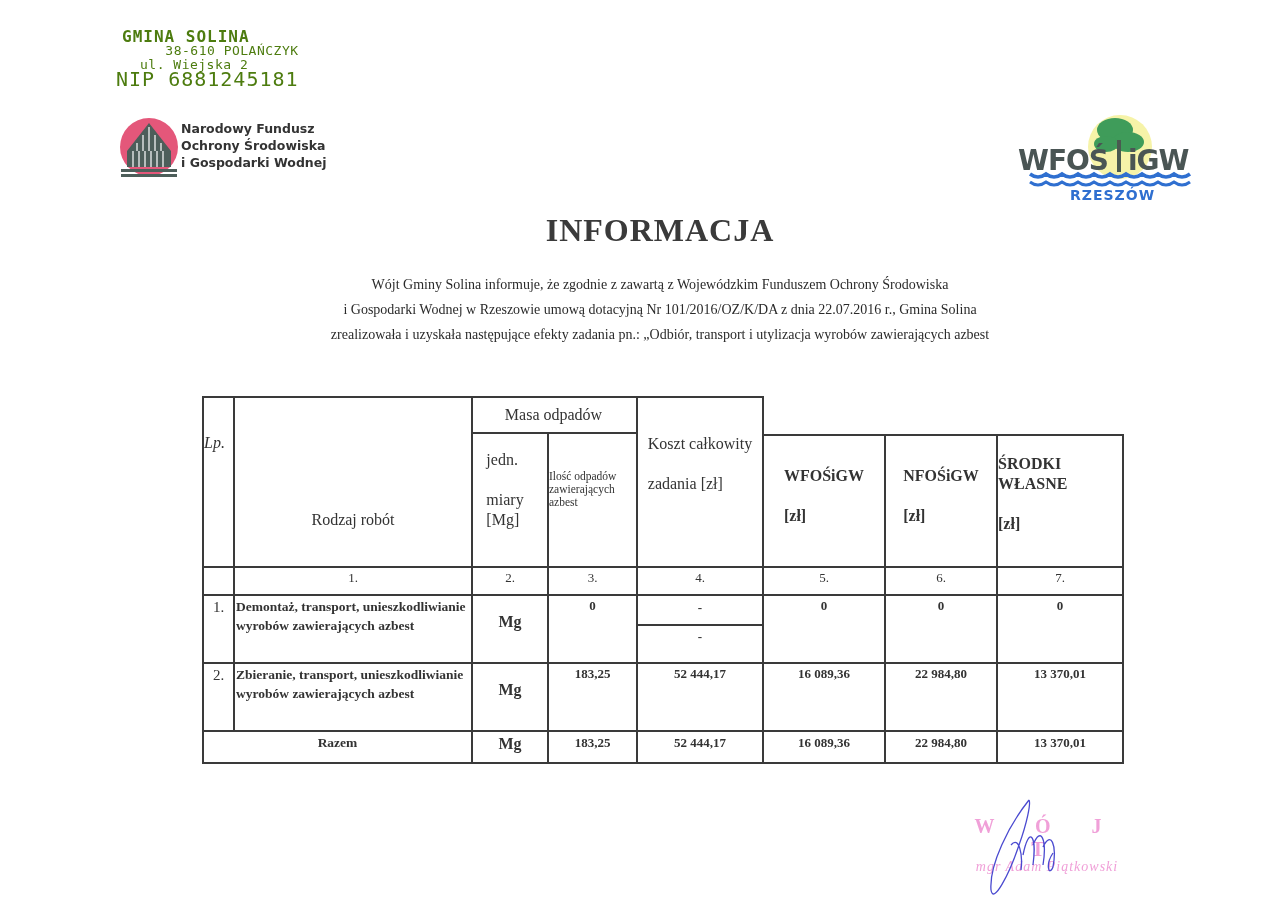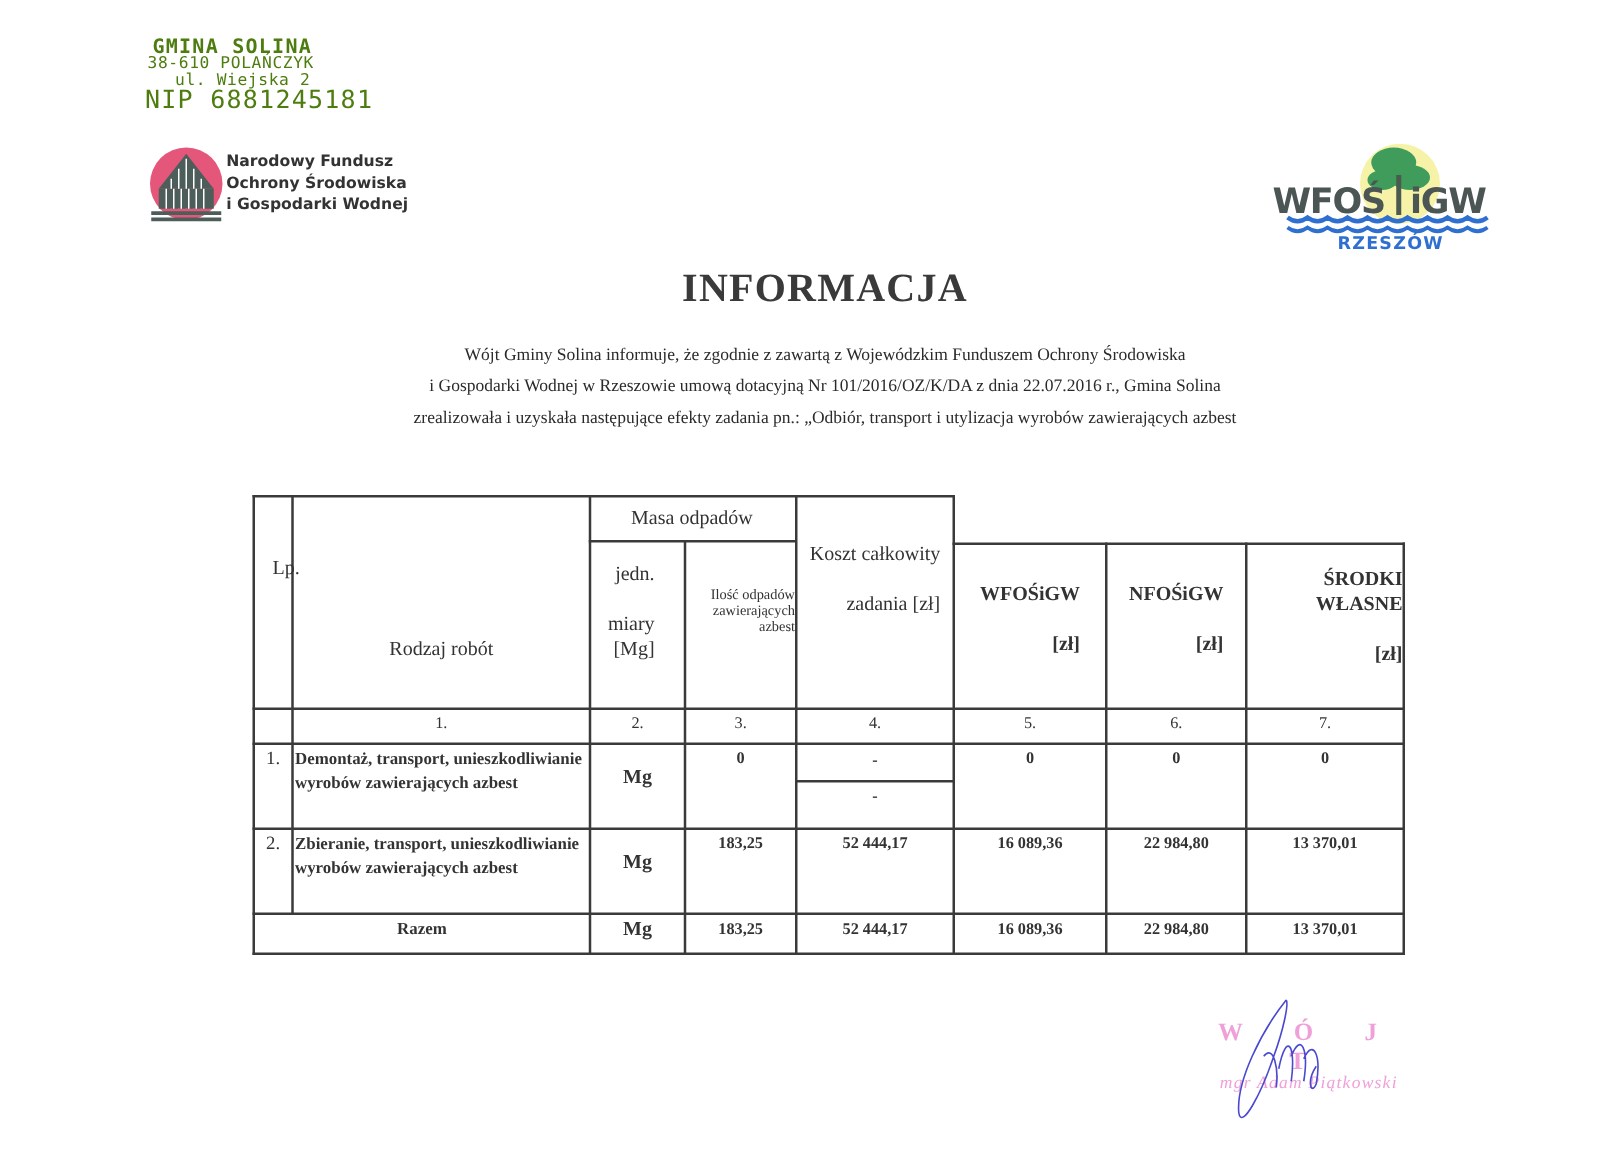--- a/index.html
+++ b/index.html
@@ -3,21 +3,21 @@
 <meta charset="utf-8">
 <style>
   html, body { margin: 0; padding: 0; background: #ffffff; }
   body { width: 1279px; height: 919px; position: relative; overflow: hidden;
          font-family: "Liberation Serif", "DejaVu Serif", serif; color: #2a2a2a; }
   .abs { position: absolute; }
 
   
   .stamp { left: 118px; top: 30px; color: #4d7c0f; font-family: "DejaVu Sans Mono", "Liberation Mono", monospace; line-height: 14px; }
   .stamp .s1 { font-weight: bold; font-size: 16px; letter-spacing: 1px; margin-left: 4px; }
-  .stamp .s2 { font-size: 13px; letter-spacing: 0.5px; }
+  .stamp .s2 { font-size: 13px; letter-spacing: 0.5px; text-align: right; }
   .stamp .s3 { font-size: 13px; margin-left: 22px; letter-spacing: 0.5px; }
   .stamp .s4 { font-size: 20px; letter-spacing: 1px; margin-left: -2px; }
 
   
   .nf-logo { left: 119px; top: 117px; width: 60px; height: 64px; }
   .nf-text { left: 181px; top: 120px; font-family: "DejaVu Sans", sans-serif; font-size: 12.5px; line-height: 17px; color: #333; font-weight: bold; }
 
   
   .wf-logo { left: 1010px; top: 112px; width: 200px; height: 95px; }
 
@@ -25,21 +25,21 @@
 
   .para { left: 120px; width: 1080px; top: 272px; text-align: center; font-size: 14px; line-height: 25px; color: #2a2a2a; }
   .para b { font-weight: normal; }
   .para .line { display: block; white-space: nowrap; }
 
   
   .tbl { left: 0; top: 0; }
   .ln { position: absolute; background: #3a3a3a; }
   .h { height: 2px; }
   .v { width: 2px; }
-  .cell { position: absolute; display: flex; align-items: center; justify-content: center; text-align: right; font-size: 16px; color: #333; line-height: 20px; }
+  .cell { position: absolute; display: flex; align-items: center; justify-content: center; text-align: left; font-size: 16px; color: #333; line-height: 20px; }
   .bold { font-weight: bold; }
   .small { font-size: 11.5px; line-height: 13px; }
 
   .sig { left: 949px; top: 795px; width: 190px; height: 110px; }
 </style>
 </head>
 <body>
 
 <div class="abs stamp">
   <div class="s1">GMINA SOLINA</div>
@@ -114,21 +114,21 @@
   <div class="ln v" style="left:202px;top:396px;height:368px;"></div>
   <div class="ln v" style="left:233px;top:396px;height:336px;"></div>
   <div class="ln v" style="left:471px;top:396px;height:368px;"></div>
   <div class="ln v" style="left:547px;top:432px;height:332px;"></div>
   <div class="ln v" style="left:636px;top:396px;height:368px;"></div>
   <div class="ln v" style="left:762px;top:396px;height:368px;"></div>
   <div class="ln v" style="left:884px;top:434px;height:330px;"></div>
   <div class="ln v" style="left:996px;top:434px;height:330px;"></div>
   <div class="ln v" style="left:1122px;top:434px;height:330px;"></div>
 
-  <div class="cell" style="left:202px;top:440px;width:31px;height:30px;justify-content:flex-start;padding-left:16px;">Lp.</div>
+  <div class="cell" style="left:202px;top:428px;width:31px;height:30px;justify-content:flex-start;padding-left:2px;font-style:italic;">Lp.</div>
   <div class="cell" style="left:235px;top:500px;width:236px;height:40px;">Rodzaj robót</div>
   <div class="cell" style="left:471px;top:398px;width:165px;height:34px;">Masa odpadów</div>
   <div class="cell" style="left:473px;top:450px;width:64px;height:110px;white-space:pre-line;align-items:flex-start;">jedn.
 
 miary
 [Mg]</div>
   <div class="cell small" style="left:549px;top:470px;width:87px;height:50px;align-items:flex-start;">Ilość odpadów zawierających azbest</div>
   <div class="cell" style="left:638px;top:434px;width:124px;height:100px;white-space:pre-line;align-items:flex-start;">Koszt całkowity
 
 zadania [zł]</div>

